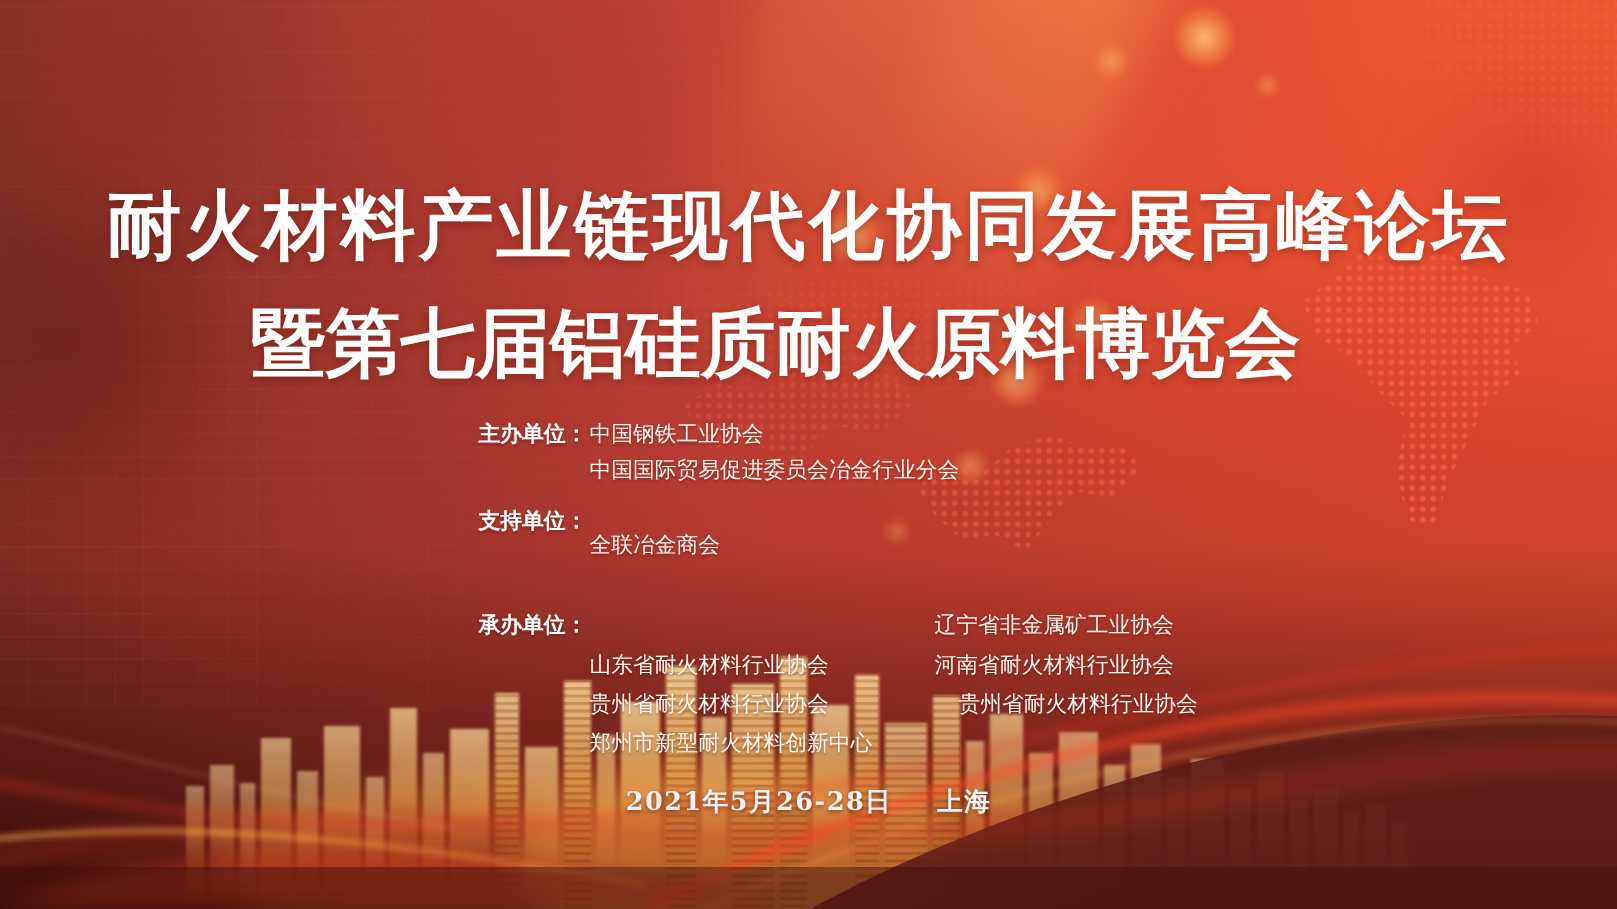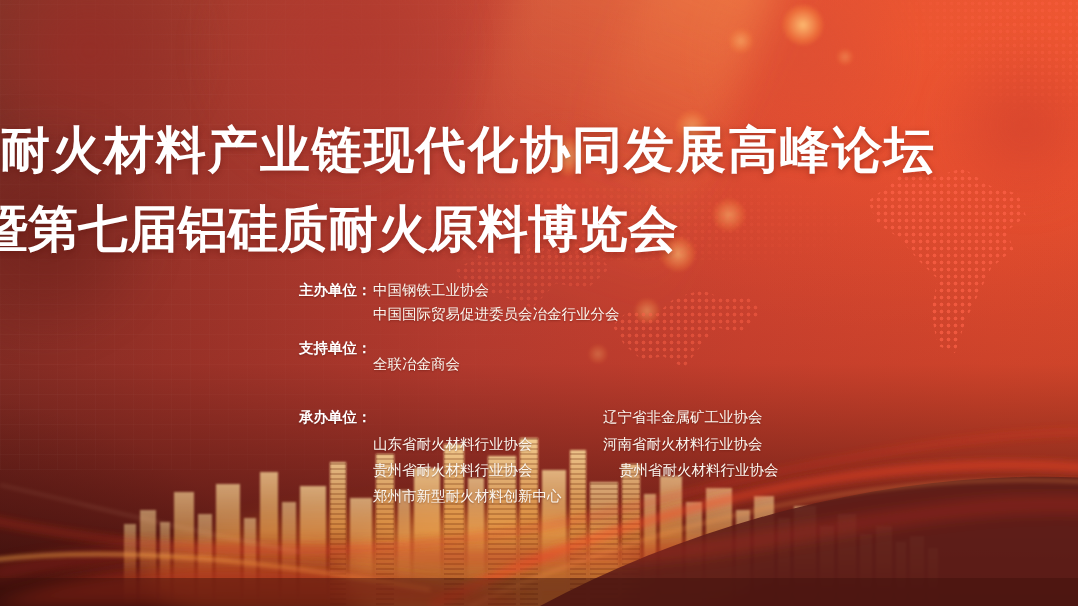--- a/index.html
+++ b/index.html
@@ -65,30 +65,31 @@
     -webkit-mask-image:radial-gradient(130% 110% at 100% 0%, #000 35%, transparent 75%);
     mask-image:radial-gradient(130% 110% at 100% 0%, #000 35%, transparent 75%);}
   .map-e{left:300px;top:186px;width:560px;height:74px;opacity:.22;
     -webkit-mask-image:radial-gradient(60% 100% at 55% 50%, #000 30%, transparent 80%);
     mask-image:radial-gradient(60% 100% at 55% 50%, #000 30%, transparent 80%);}
   .skyline,.waves{position:absolute;pointer-events:none;}
   .skyline{left:120px;top:428px;}
   .waves{left:0;top:0;}
   
   .title{
-    position:absolute;left:0;width:100%;margin:0;
+    position:absolute;left:0;width:100%;text-align:center;margin:0;
     color:#ffffff;font-family:"DejaVu Serif","Liberation Serif",serif;font-weight:700;
     font-size:50px;line-height:56px;text-shadow:0 2px 6px rgba(80,12,6,.35);
     white-space:nowrap;
   }
   .title.l1{top:122px;letter-spacing:2px;}
   .title.l2{top:201px;letter-spacing:0;transform:translateX(-22px);}
   .org-label,.org-value,.footer-text{
     position:absolute;color:#fbf7f0;font-size:14.5px;line-height:20px;white-space:nowrap;
     text-shadow:0 1px 2px rgba(60,10,6,.35);
+    margin-left:20px;
   }
   .org-label{font-weight:800;color:#ffffff;}
   .footer{
     position:absolute;top:523px;left:0;width:100%;text-align:center;
     color:#eef0f4;font-family:"DejaVu Serif","Liberation Serif",serif;
     font-weight:700;font-size:17px;letter-spacing:1px;white-space:nowrap;
     text-shadow:0 1px 3px rgba(60,10,6,.5);
   }
   .footer .loc{margin-left:30px;}
 </style>
@@ -227,14 +228,17 @@
   <span class="org-value" style="left:373px;top:354px">全联冶金商会</span>
 
   <span class="org-label" style="left:299px;top:407px">承办单位：</span>
   <span class="org-value" style="left:373px;top:434px">山东省耐火材料行业协会</span>
   <span class="org-value" style="left:373px;top:460px">贵州省耐火材料行业协会</span>
   <span class="org-value" style="left:373px;top:486px">郑州市新型耐火材料创新中心</span>
   <span class="org-value" style="left:603px;top:407px">辽宁省非金属矿工业协会</span>
   <span class="org-value" style="left:603px;top:434px">河南省耐火材料行业协会</span>
   <span class="org-value" style="left:619px;top:460px">贵州省耐火材料行业协会</span>
 
+  <div class="footer">
+    <span class="date">2021年5月26-28日</span><span class="loc">上海</span>
+  </div>
 
 </div>
 
 </body></html>

